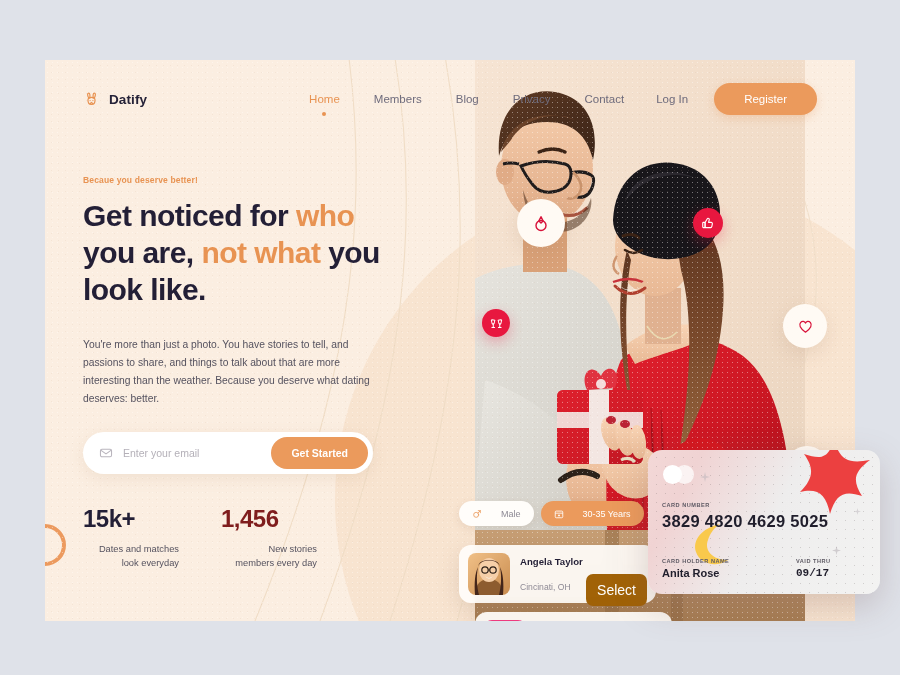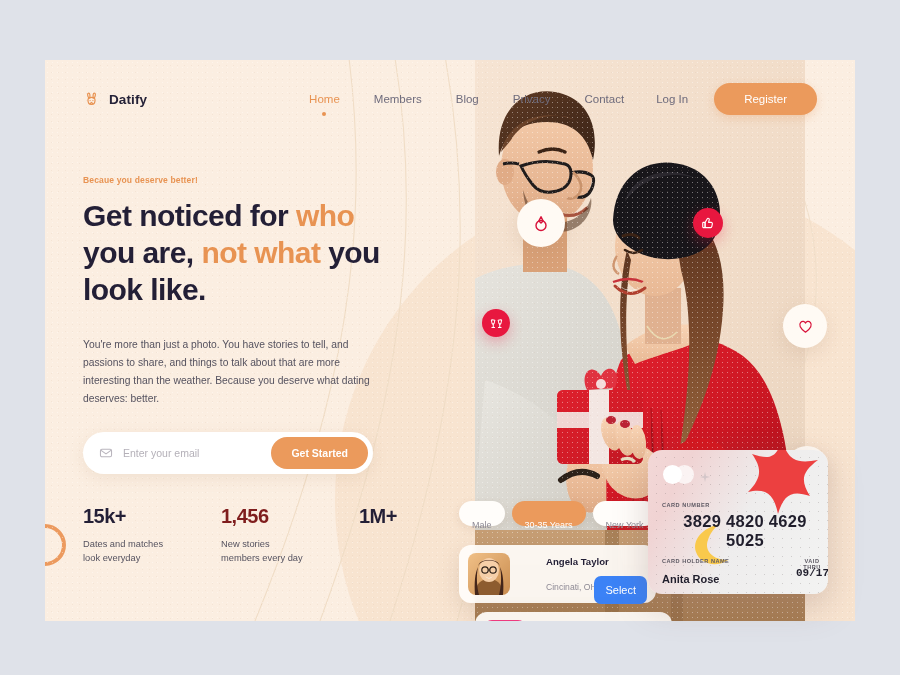--- a/index.html
+++ b/index.html
@@ -208,31 +208,32 @@
   #stats {
     position: absolute;
     left: 38px;
     top: 445px;
     display: flex;
     gap: 42px;
     z-index: 20;
   }
   .stat { width: 96px; }
   .stat-value {
-    font-size: 20px;
+    font-size: 24px;
     font-weight: 700;
     color: #231f36;
     letter-spacing: -.5px;
   }
   .stat-value.accent { color: #7f1d1d; }
   .stat-label {
     margin-top: 9px;
     font-size: 9.3px;
     line-height: 1.55;
     color: #55525f;
+    text-align: right;
   }
 
   
   #hero-photo {
     position: absolute;
     left: 430px;
     top: 0;
     width: 330px;
     height: 561px;
     z-index: 5;
@@ -278,39 +279,38 @@
     gap: 19px;
     height: 25px;
     padding: 0 13px;
     border-radius: 13px;
     background: #fffdfa;
     font-size: 9px;
     color: #8e8a95;
     box-shadow: 0 3px 10px rgba(140,105,80,.14);
     cursor: pointer;
     white-space: nowrap;
-    flex-direction: column;
   }
   .pill.active {
     background: #eb9a5c;
     color: #fff;
   }
 
   
   .profile-card {
     position: absolute;
     display: flex;
     align-items: center;
     background: rgba(255,253,250,.93);
     border-radius: 12px;
     box-shadow: 0 7px 22px rgba(130,95,70,.18);
     z-index: 17;
     backdrop-filter: blur(2px);
   }
-  #profile-card-0 { left: 414px; top: 485px; width: 197px; height: 58px; padding: 8px 9px; gap: 26px; }
+  #profile-card-0 { left: 414px; top: 485px; width: 197px; height: 58px; padding: 8px 9px; }
   #profile-card-1 { left: 430px; top: 552px; width: 197px; height: 58px; padding: 0 9px; }
 
   .avatar {
     width: 42px; height: 42px;
     border-radius: 8px;
     overflow: hidden;
     flex-shrink: 0;
   }
   .pinfo { margin-left: 10px; flex: 1; min-width: 0; }
   .pname {
@@ -319,44 +319,43 @@
     color: #231f36;
     white-space: nowrap;
   }
   .ploc {
     font-size: 8.6px;
     color: #8e8a95;
     margin-top: 15px;
     white-space: nowrap;
   }
   .select-btn {
-    background: #3b82f6;
+    background: #a16207;
     color: #fff;
     border: none;
     border-radius: 7px;
-    font-size: 11px;
+    font-size: 14px;
     font-family: inherit;
     padding: 8px 11px;
     cursor: pointer;
     margin-top: 32px;
   }
 
   
   #credit-card {
     position: absolute;
     left: 648px;
     top: 450px;
-    width: 180px;
+    width: 232px;
     height: 144px;
     border-radius: 14px;
     overflow: hidden;
     z-index: 25;
     box-shadow: 0 12px 34px rgba(120,90,90,.26);
     background: linear-gradient(118deg, #f3d8d7 0%, #f0d3d3 18%, #eeeded 52%, #f3f3f2 100%);
-    text-align: center;
   }
   #credit-card .cc-noise {
     position: absolute; inset: 0;
     background-image:
       radial-gradient(rgba(255,255,255,.8) .6px, transparent .7px),
       radial-gradient(rgba(90,80,80,.22) .5px, transparent .6px);
     background-size: 6px 6px, 9px 9px;
     background-position: 0 0, 4px 3px;
     z-index: 2;
   }
@@ -384,21 +383,21 @@
   }
   .cc-value {
     position: absolute;
     color: #201e2c;
     z-index: 4;
     font-weight: 700;
   }
   #cc-num-label  { left: 14px; top: 52px; }
   #cc-number     { left: 14px; top: 62px; font-size: 16.5px; letter-spacing: .3px; }
   #cc-name-label { left: 14px; top: 108px; }
-  #cc-name       { left: 14px; top: 123px; font-size: 11px; }
+  #cc-name       { left: 14px; top: 117px; font-size: 11px; }
   #cc-thru-label { left: 148px; top: 108px; }
   #cc-thru       { left: 148px; top: 117px; font-size: 11px; font-family: Liberation Mono, monospace; }
 
   .cc-star {
     position: absolute;
     right: 6px; top: -4px;
     z-index: 3;
   }
   .cc-moon {
     position: absolute;
@@ -639,21 +638,20 @@
       </div>
     </div>
     <div class="stat">
       <div class="stat-value accent">1,456</div>
       <div class="stat-label">
         <span>New stories</span><br>
         <span>members every day</span>
       </div>
     </div>
     <div class="stat">
-      <div class="stat-value">1M+</div>
     </div>
   </div>
 
   <div id="badge-ring" class="badge white">
     <svg width="20" height="20" viewBox="0 0 24 24">
       <g fill="none" stroke="#d8123a" stroke-width="1.7" stroke-linejoin="round">
         <circle cx="12" cy="15" r="6"></circle>
         <path d="M9.5 9.5 L12 4.5 L14.5 9.5 L12 12 Z"></path>
       </g>
     </svg>

